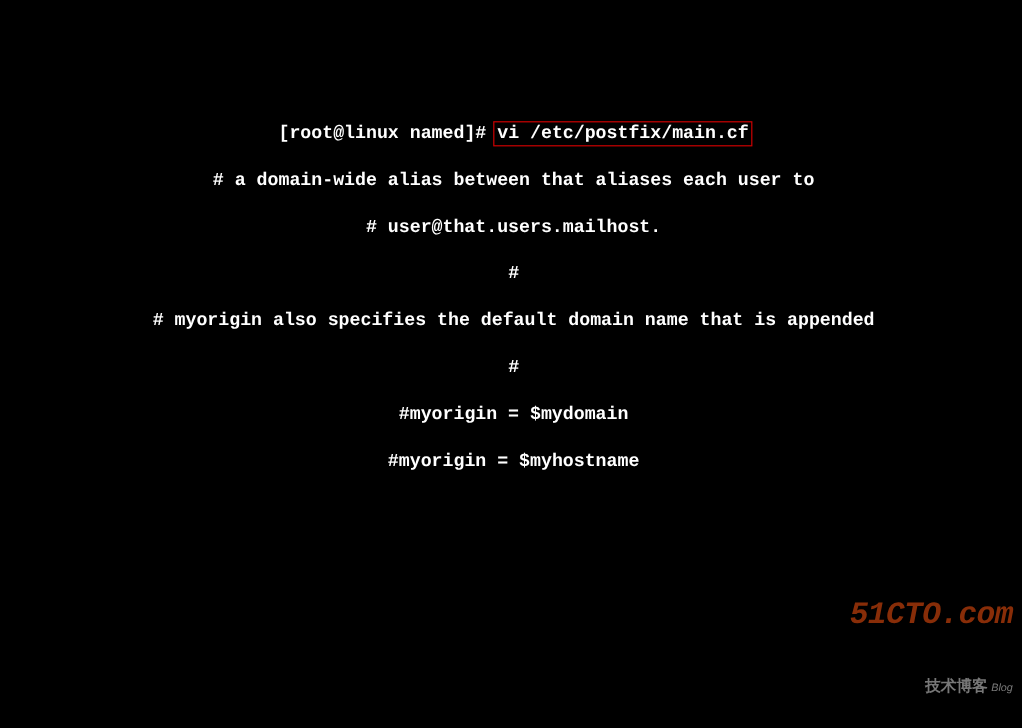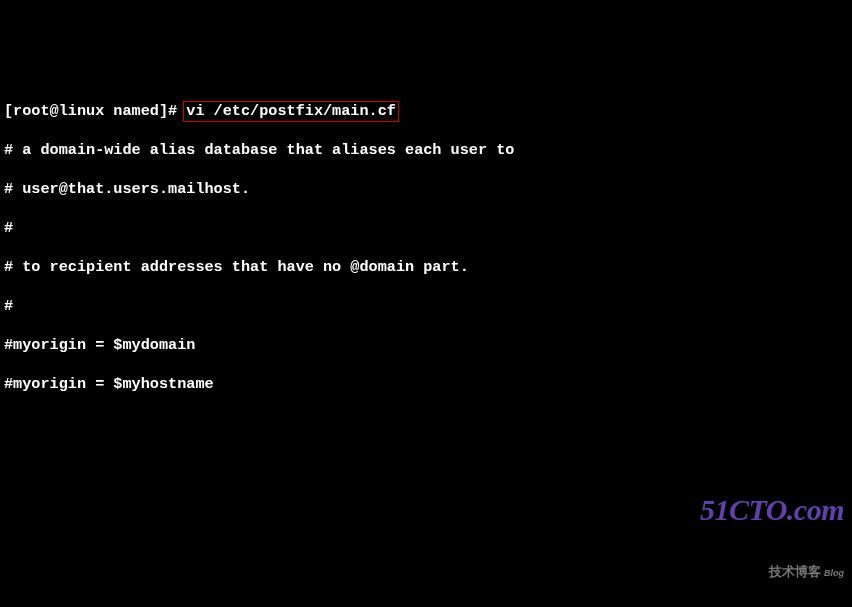--- a/index.html
+++ b/index.html
@@ -10,64 +10,64 @@
       overflow: hidden;
       position: relative;
       font-family: "Courier New", Courier, monospace;
       font-size: 15.2px;
       font-weight: bold;
       color: #fff;
       line-height: 19.5px;
       padding: 4px 0 0 4px;
       white-space: pre;
     }
-    .line { display: block; height: 19.5px; }
+    .line { display: block; height: 19.5px; text-align: center; }
     .red-box { border: 1px solid #c00; display: inline-block; padding: 0 2px; margin: -1px -3px; }
     .watermark {
       position: absolute;
       right: 8px;
       bottom: 8px;
       text-align: right;
       opacity: 0.7;
       pointer-events: none;
     }
     .watermark .top {
-      font-family: Liberation Serif, serif;
+      font-family: Liberation Mono, monospace;
       font-style: italic;
       font-weight: bold;
-      font-size: 30px;
-      color: #8b5cf6;
+      font-size: 26px;
+      color: #c2410c;
       letter-spacing: -0.5px;
       line-height: 1;
     }
     .watermark .bot {
       font-family: Arial, sans-serif;
       font-size: 13px;
       color: #aaa;
       font-weight: bold;
       line-height: 1.2;
     }
     .watermark .blog {
       font-size: 9px;
       font-style: italic;
-      font-weight: bold;
+      font-weight: normal;
       margin-left: 3px;
     }
   </style>
 </head>
 <body>
 
 
 
 <div>
 <span class="line"><span>[root@linux named]# </span><span class="red-box"><span>vi /etc/postfix/main.cf</span></span></span>
-<span class="line"># a domain-wide alias database that aliases each user to</span>
+<span class="line"># a domain-wide alias between that aliases each user to</span>
 <span class="line"># user@that.users.mailhost.</span>
 <span class="line">#</span>
-<span class="line"># to recipient addresses that have no @domain part.</span>
+<span class="line"># myorigin also specifies the default domain name that is appended</span>
 <span class="line">#</span>
 <span class="line">#myorigin = $mydomain</span>
 <span class="line">#myorigin = $myhostname</span>
 <span class="line"></span>
 <span class="line"></span>
 
 
 
 
 

